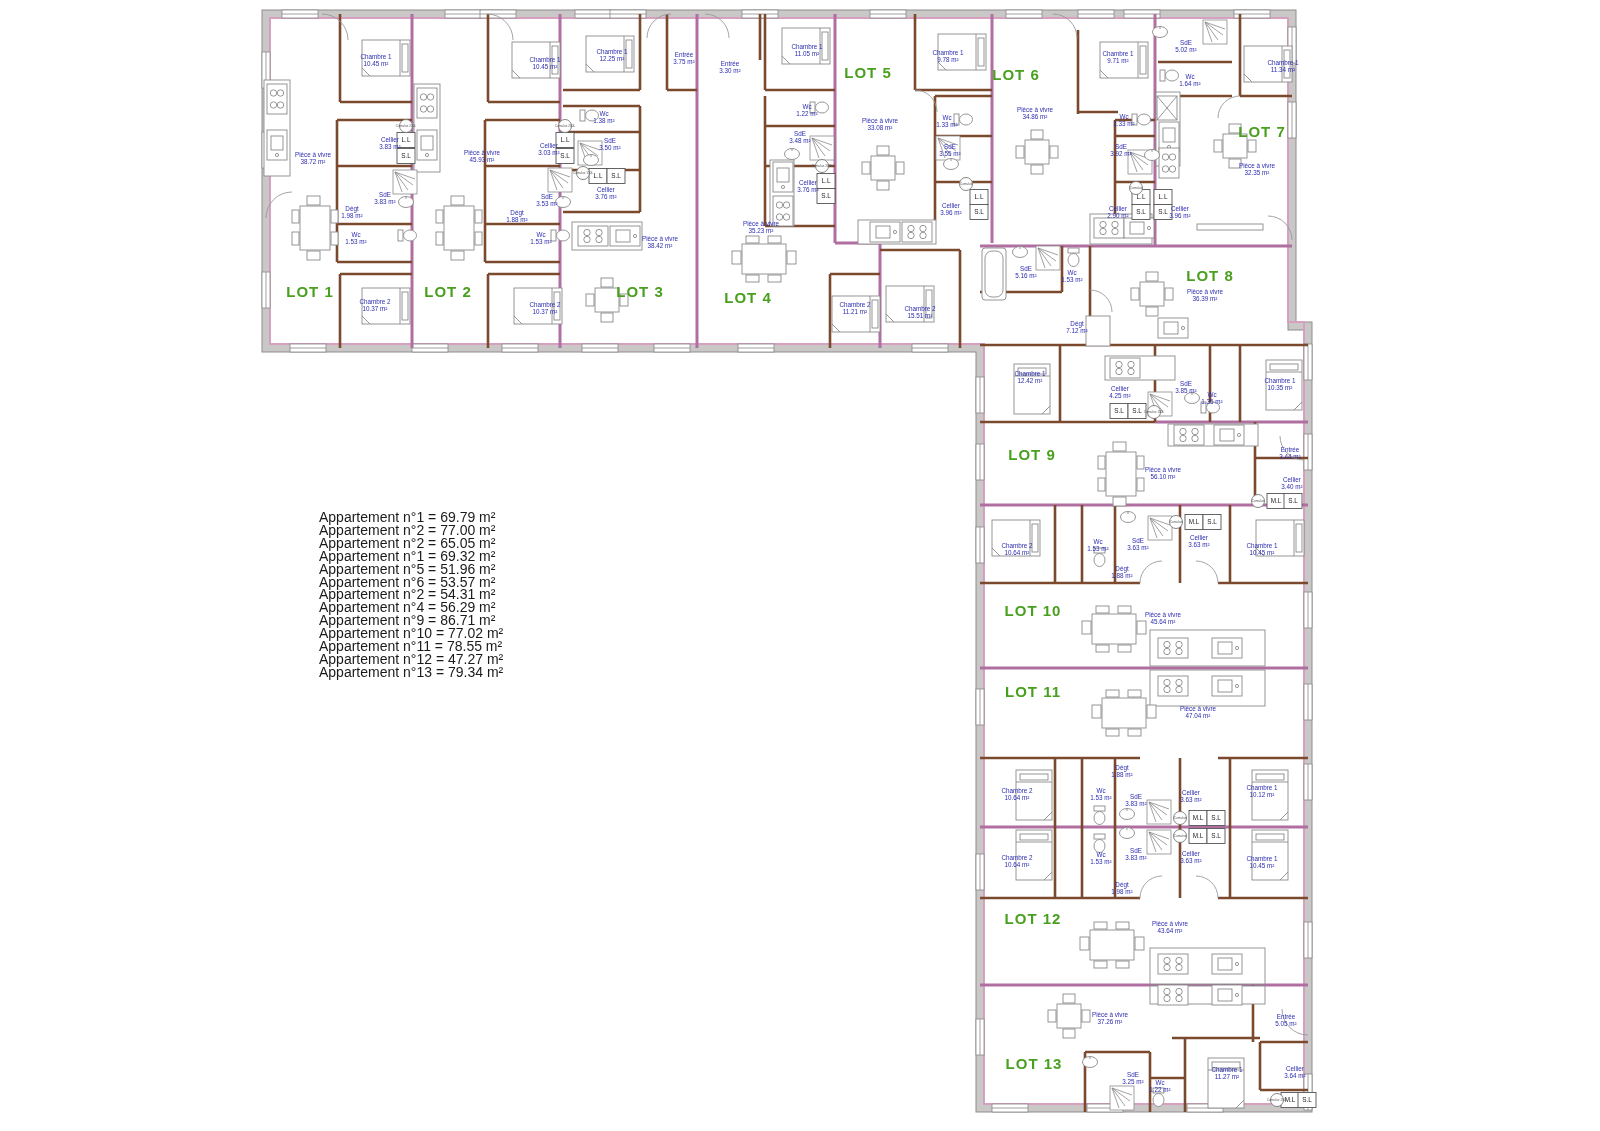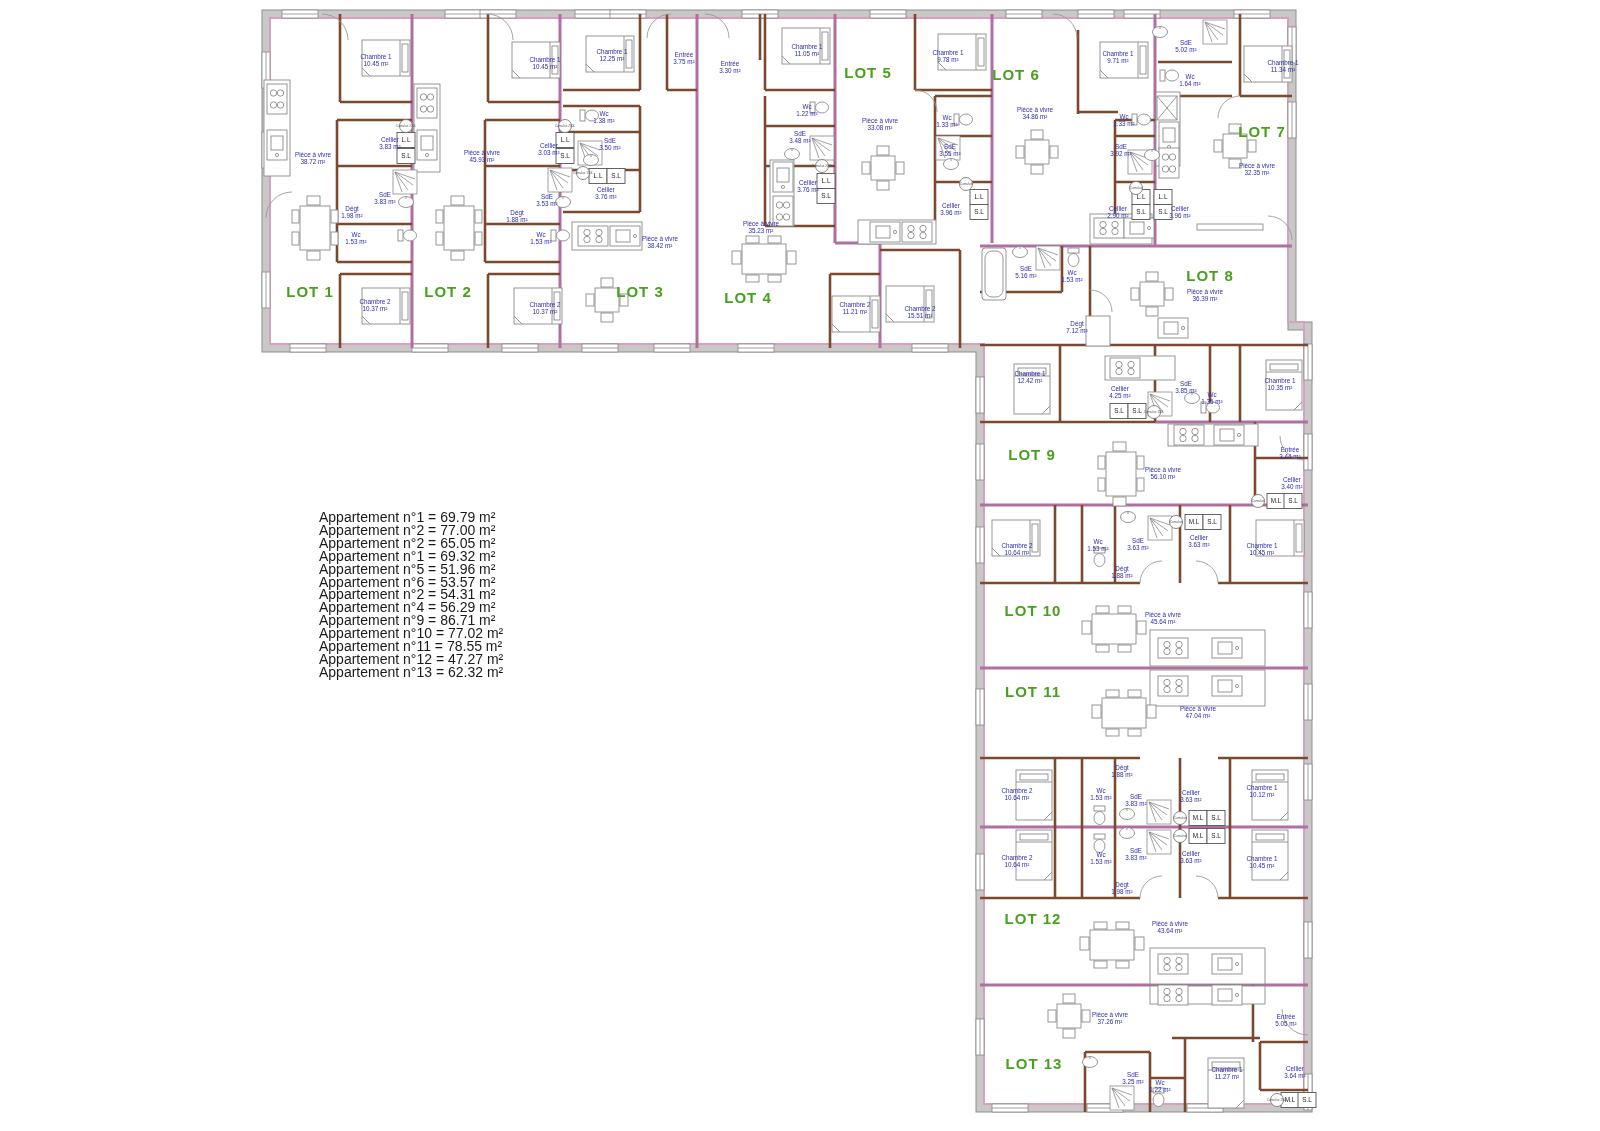--- a/index.html
+++ b/index.html
@@ -519,16 +519,16 @@
         <li>Appartement n°2 = 65.05 m²</li>
         <li>Appartement n°1 = 69.32 m²</li>
         <li>Appartement n°5 = 51.96 m²</li>
         <li>Appartement n°6 = 53.57 m²</li>
         <li>Appartement n°2 = 54.31 m²</li>
         <li>Appartement n°4 = 56.29 m²</li>
         <li>Appartement n°9 = 86.71 m²</li>
         <li>Appartement n°10 = 77.02 m²</li>
         <li>Appartement n°11 = 78.55 m²</li>
         <li>Appartement n°12 = 47.27 m²</li>
-        <li>Appartement n°13 = 62.32 m²</li>
+        <li>Appartement n°13 = 79.34 m²</li>
       </ul>
   </div>
 </div>
 
 </body></html>

